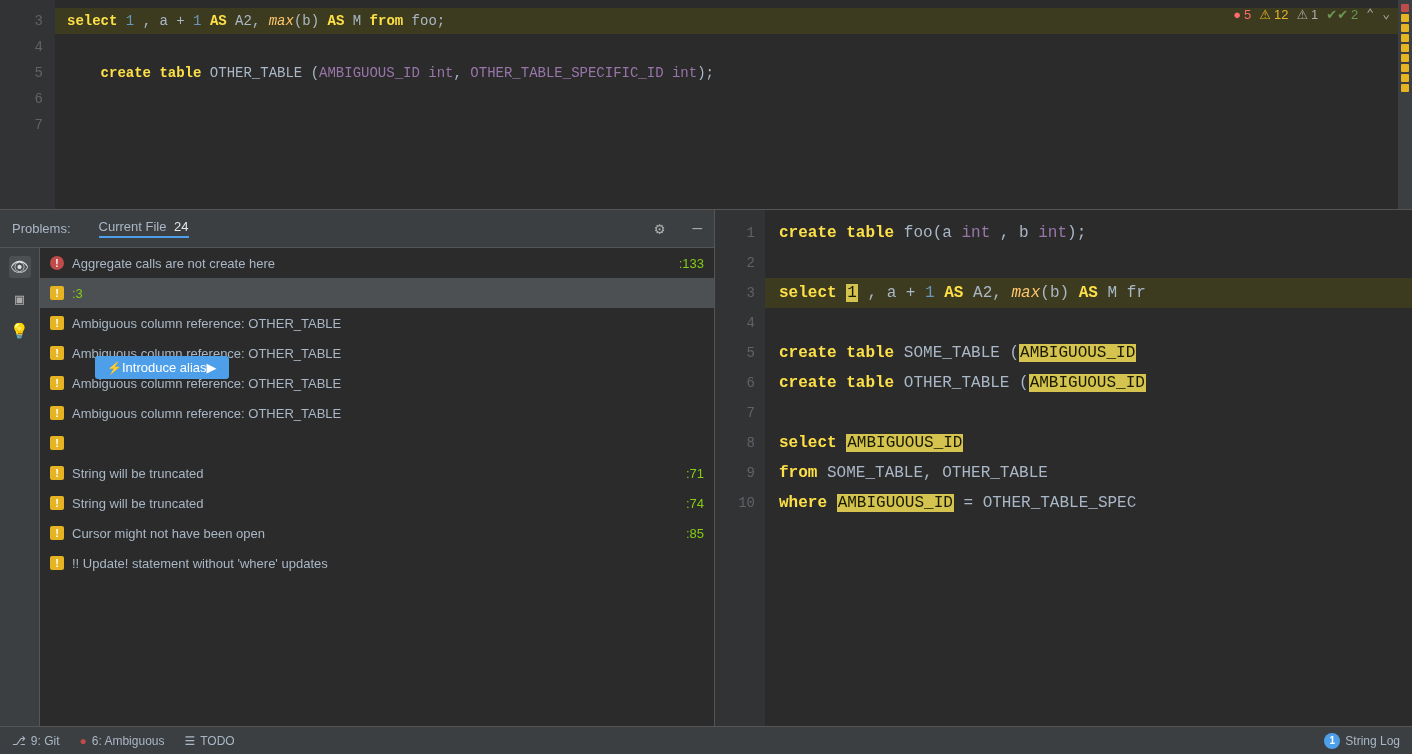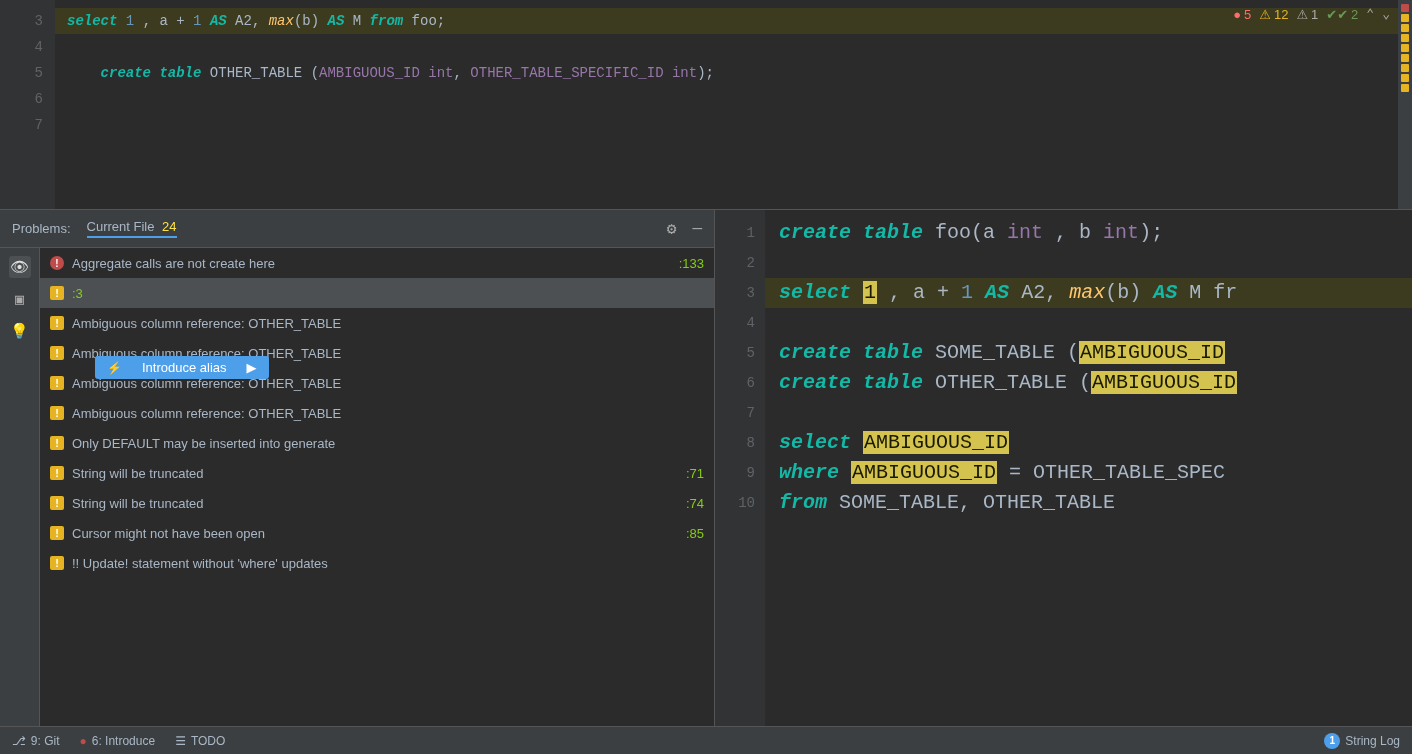--- a/index.html
+++ b/index.html
@@ -113,21 +113,21 @@
     .badge-info  { color: #aaaaaa; }
     .badge-check { color: #6a9955; }
 
     .chevron-up, .chevron-down {
       color: #aaaaaa;
       font-size: 13px;
       cursor: pointer;
     }
 
     
-    .kw-blue    { color: #14b8a6; font-weight: bold; font-style: italic; } 
+    .kw-blue    { color: #fde047; font-weight: bold; } 
     .kw-purple  { color: #9876aa; } 
     .kw-white   { color: #a9b7c6; }
     .kw-number  { color: #6897bb; }
     .kw-func    { color: #ffc66d; font-style: italic; }
     .kw-bold    { font-weight: bold; }
     .hl-yellow  { background: #d4c44f; color: #1a1a00; padding: 0 1px; }
 
     
     .main-area {
       display: flex;
@@ -145,21 +145,21 @@
       background: #2b2b2b;
     }
 
     .problems-header {
       display: flex;
       align-items: center;
       background: #3c3f41;
       border-bottom: 1px solid #555;
       padding: 0 12px;
       height: 38px;
-      gap: 16px;
+      gap: 28px;
     }
 
     .problems-title {
       color: #a9b7c6;
       font-family: Arial, sans-serif;
       font-size: 13px;
       font-weight: normal;
     }
 
     .tab-active {
@@ -287,21 +287,21 @@
       left: 55px;
       top: 108px;
       background: #4e9fea;
       color: white;
       padding: 4px 12px;
       font-family: Arial, sans-serif;
       font-size: 13px;
       border-radius: 3px;
       display: flex;
       align-items: center;
-      gap: 20px;
+      gap: 0;
       z-index: 10;
       cursor: pointer;
       white-space: nowrap;
     }
 
     .introduce-alias::before {
       content: '⚡';
       font-size: 12px;
     }
 
@@ -329,21 +329,21 @@
       padding: 8px 0;
       text-align: right;
       padding-right: 10px;
       flex-shrink: 0;
       user-select: none;
     }
 
     .code-area-right {
       flex: 1;
       padding: 8px 14px;
-      font-size: 20px;
+      font-size: 16px;
       line-height: 30px;
       overflow: hidden;
     }
 
     .code-line-right {
       display: block;
       white-space: nowrap;
     }
 
     
@@ -468,21 +468,21 @@
 </div>
 
 <div class="main-area">
 
   <div class="problems-panel">
 
     <div class="problems-header">
       <span class="problems-title">Problems:</span>
       <span class="problems-title tab-active">
         <span>Current File</span>
-        <span style="margin-left:4px; color:#fde047;">24</span>
+        <span style="margin-left:4px; color:#e5e5e5;">24</span>
       </span>
       <span class="problems-gear">⚙</span>
       <span class="problems-close">—</span>
     </div>
 
     <div class="problems-body">
 
       <div class="icon-bar">
         <div class="icon-bar-icon active">👁</div>
         <div class="icon-bar-icon">▣</div>
@@ -522,21 +522,20 @@
           <span class="problem-text">Ambiguous column reference: OTHER_TABLE</span>
         </div>
 
         <div class="problem-item">
           <div class="problem-icon-warn">!</div>
           <span class="problem-text">Ambiguous column reference: OTHER_TABLE</span>
         </div>
 
         <div class="problem-item">
           <div class="problem-icon-warn">!</div>
-          <span class="problem-text">Only DEFAULT may be inserted into generate</span>
         </div>
 
         <div class="problem-item">
           <div class="problem-icon-warn">!</div>
           <span class="problem-text">String will be truncated</span>
           <span class="problem-line">:71</span>
         </div>
 
         <div class="problem-item">
           <div class="problem-icon-warn">!</div>
@@ -606,42 +605,42 @@
         </span>
 
         <span class="code-line-right">&nbsp;</span>
 
         <span class="code-line-right">
           <span class="kw-bold kw-blue">select</span>
           <span class="kw-white"> </span><span class="hl-yellow">AMBIGUOUS_ID</span>
         </span>
 
         <span class="code-line-right">
+          <span class="kw-bold kw-blue">from</span>
+          <span class="kw-white"> SOME_TABLE, OTHER_TABLE</span>
+        </span>
+
+        <span class="code-line-right">
           <span class="kw-bold kw-blue">where</span>
           <span class="kw-white"> </span><span class="hl-yellow">AMBIGUOUS_ID</span>
           <span class="kw-white"> = OTHER_TABLE_SPEC</span>
         </span>
-
-        <span class="code-line-right">
-          <span class="kw-bold kw-blue">from</span>
-          <span class="kw-white"> SOME_TABLE, OTHER_TABLE</span>
-        </span>
       </div>
     </div>
   </div>
 </div>
 
 <div class="status-bar">
   <div class="status-item">
     <span>⎇</span>
     <span>9: Git</span>
   </div>
   <div class="status-item">
     <span style="color:#bf4b4b;">●</span>
-    <span>6: Introduce</span>
+    <span>6: Ambiguous</span>
   </div>
   <div class="status-item">
     <span>☰</span>
     <span>TODO</span>
   </div>
   <div class="status-item" style="margin-left:auto;">
     <div class="event-log-badge">1</div>
     <span>String Log</span>
   </div>
 </div>

